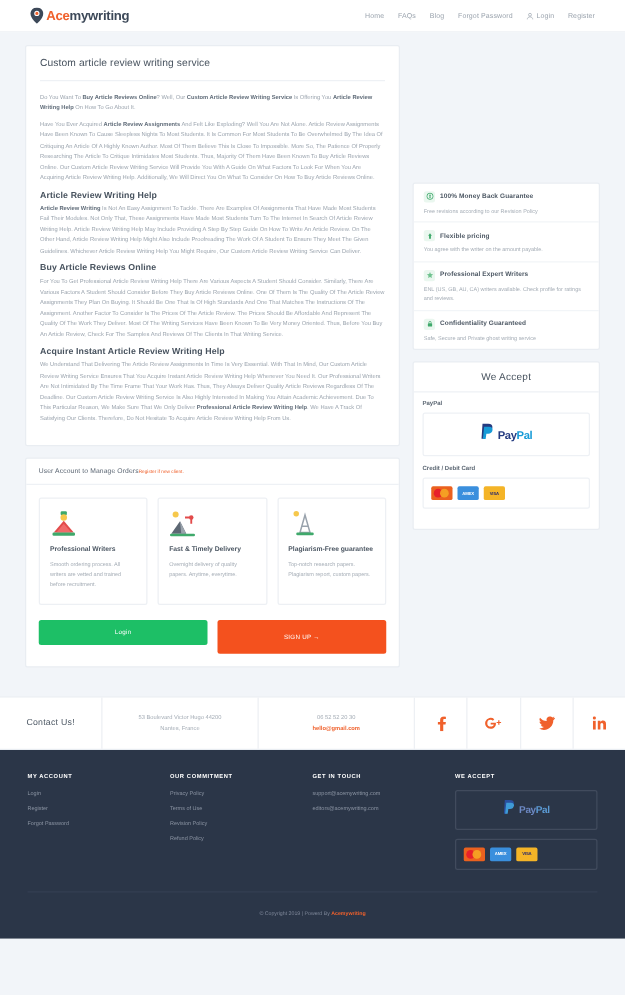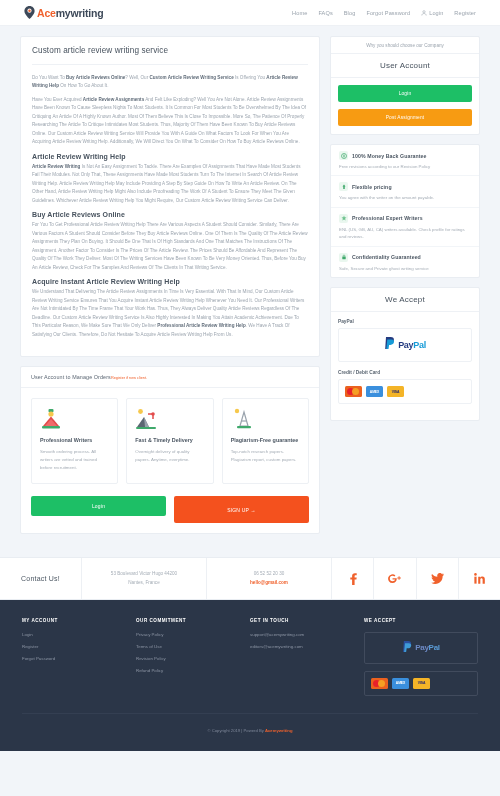--- a/index.html
+++ b/index.html
@@ -33,21 +33,21 @@
     font-size: 5.6px;
     color: #9aa3ad;
     text-decoration: none;
     letter-spacing: 0.1px;
     white-space: nowrap;
   }
   .nav-login { display: flex; align-items: center; gap: 2px; }
   .user-icon { width: 6px; height: 6px; display: block; }
 
   
-  .page { padding: 10px 20px 0 20px; display: flex; gap: 10px; align-items: flex-start; }
+  .page { padding: 10px 20px 0 20px; display: flex; gap: 10px; align-items: center; }
   .col-main { width: 300px; flex: 0 0 300px; }
   .col-side { width: 150px; flex: 0 0 150px; }
 
   .card {
     background: #fff;
     border: 1px solid #e9edf2;
     border-radius: 2px;
     margin-bottom: 9px;
   }
 
@@ -343,28 +343,20 @@
           <button class="btn btn-green">Login</button>
           <button class="btn" style="background:#f4511e">SIGN UP  →</button>
         </div>
       </div>
     </div>
 
   </div>
 
   <div class="col-side">
 
-    <div class="card">
-      <div class="side-head">Why you should choose our Company</div>
-      <div class="side-title">User Account</div>
-      <div class="side-body">
-        <button class="btn btn-green">Login</button>
-        <button class="btn btn-orange">Post Assignment</button>
-      </div>
-    </div>
 
     <div class="card">
 
       <div class="feature">
         <div class="feature-row">
           <span class="feat-icon">
             <svg width="6" height="6" viewBox="0 0 12 12">
                 <circle cx="6" cy="6" r="5" fill="none" stroke="#3fa96b" stroke-width="1.4"></circle>
                 <path d="M6 3.2v5.6M4.4 4.6h3.2M4.4 7.4h3.2" stroke="#3fa96b" stroke-width="1"></path>
               </svg>

